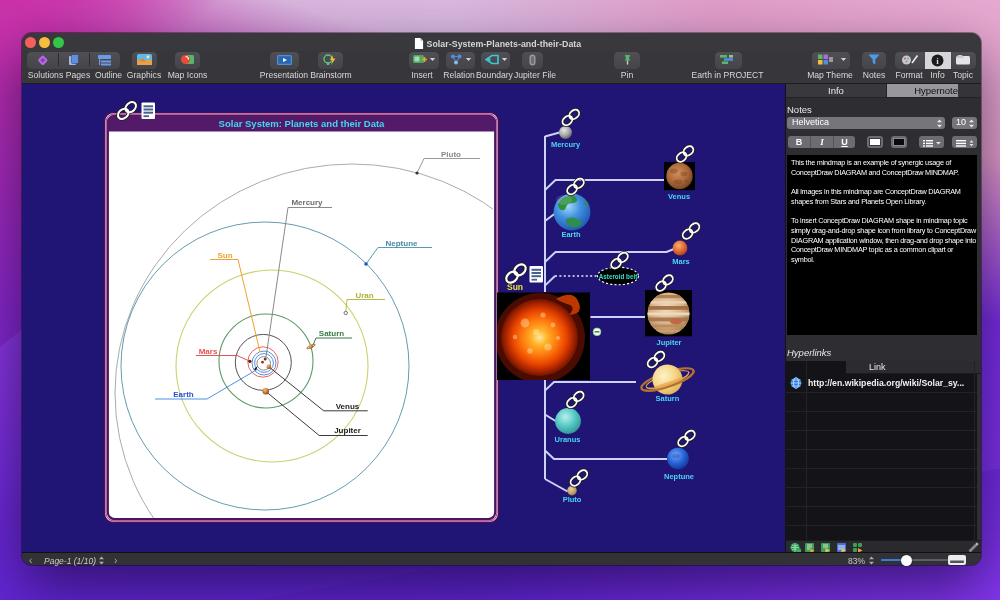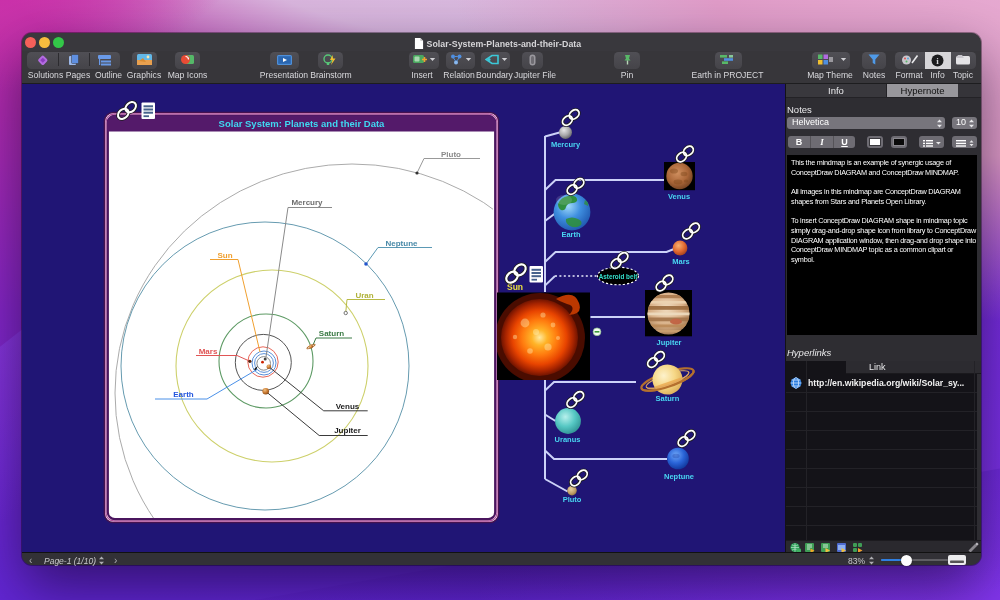--- a/index.html
+++ b/index.html
@@ -19,21 +19,21 @@
 .tl{position:absolute;width:11px;height:11px;border-radius:50%;top:36.5px;}
 #title{position:absolute;top:37.5px;left:414px;width:300px;color:#d6d5d8;font-size:8.8px;font-weight:700;letter-spacing:.05px;}
 #toolbar{position:absolute;left:22px;top:51px;width:959px;height:33px;background:#37363a;border-bottom:1px solid #1d1d1f;box-sizing:border-box;}
 .tb{position:absolute;top:51.5px;height:17px;border-radius:4.5px;background:linear-gradient(#504f55,#454449);}
 .tlab{position:absolute;top:69.5px;height:10px;font-size:8.6px;color:#d9d9dd;text-align:right;white-space:nowrap;transform:translateX(-50%);}
 .sep{position:absolute;top:53px;width:1px;height:13px;background:#2c2b2f;}
 
 #panel{position:absolute;left:785px;top:84px;width:196px;height:468px;background:#2e2d32;overflow:hidden;border-left:1px solid #131216;box-sizing:border-box;}
 #panel .tabs{position:absolute;left:0;top:0;width:195px;height:13px;background:#353439;border-bottom:1px solid #232226;}
 #panel .tab1{position:absolute;left:0;top:0;width:101px;height:13px;background:#39383d;color:#e8e8ea;font-size:9.5px;text-align:center;line-height:13px;border-right:1px solid #232226;box-sizing:border-box;}
-#panel .tab2{position:absolute;left:101px;top:0;width:71px;height:13px;background:#98979c;color:#111;font-size:9.5px;text-align:center;line-height:13px;}
+#panel .tab2{position:absolute;left:101px;top:0;width:71px;height:13px;background:#98979c;color:#111;font-size:9.5px;text-align:right;line-height:13px;}
 #panel .notes{position:absolute;left:1px;top:20px;font-size:9.5px;color:#e9e9eb;}
 #panel .font{position:absolute;left:1px;top:33px;width:158px;height:11.5px;background:#77757c;border-radius:3px;color:#fff;font-size:9px;line-height:11.5px;padding-left:5px;box-sizing:border-box;}
 #panel .size{position:absolute;left:166px;top:33px;width:25px;height:11.5px;background:#77757c;border-radius:3px;color:#fff;font-size:9px;line-height:11.5px;padding-left:4px;box-sizing:border-box;}
 .updn{position:absolute;right:2px;top:1.5px;width:7px;height:9px;}
 .btn{position:absolute;top:51.5px;height:12.5px;background:#6e6c73;border-radius:3px;}
 .btn.txt{color:#fff;font-size:9px;font-weight:700;text-align:center;line-height:12.5px;}
 #panel .ta{position:absolute;left:1px;top:71px;width:190px;height:180px;background:#000;color:#fff;font-size:7.3px;letter-spacing:-0.24px;line-height:9.7px;padding:3px 0 0 4px;box-sizing:border-box;white-space:nowrap;overflow:hidden;}
 #panel .hyp{position:absolute;left:1px;top:263px;font-size:9.5px;color:#e9e9eb;font-style:italic;}
 #panel .table{position:absolute;left:0;top:277px;width:191px;height:179px;background:#141318;}
 #panel .thead{position:absolute;left:16px;top:0;width:191px;height:13px;background:#2c2b30;border-bottom:1px solid #1a191d;color:#e8e8ea;font-size:9px;line-height:13px;padding-left:23px;box-sizing:border-box;margin-left:44px;}

